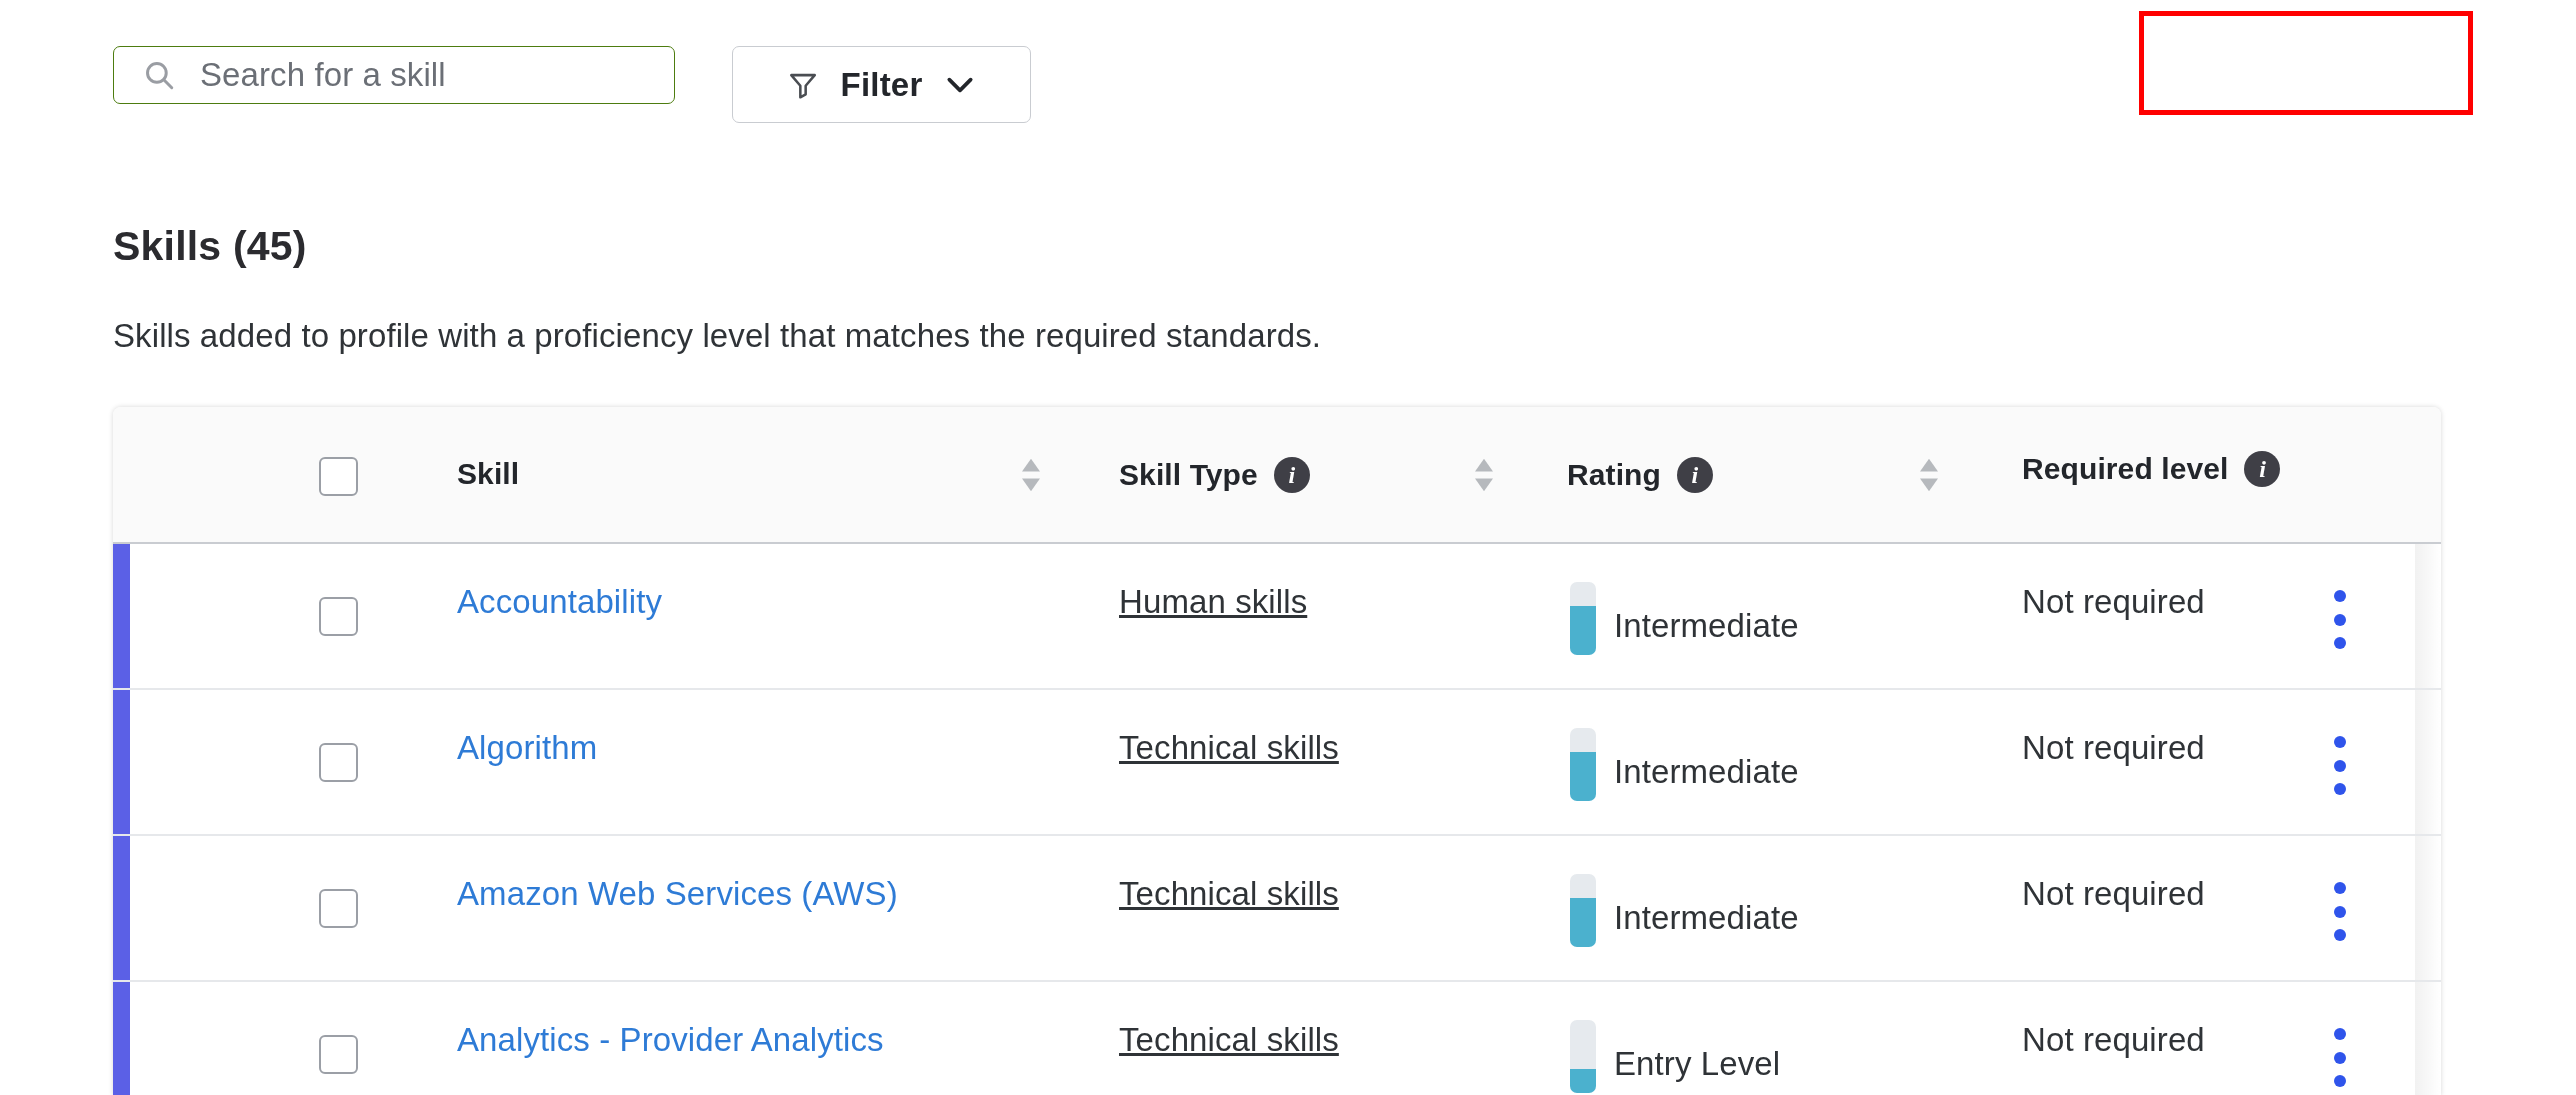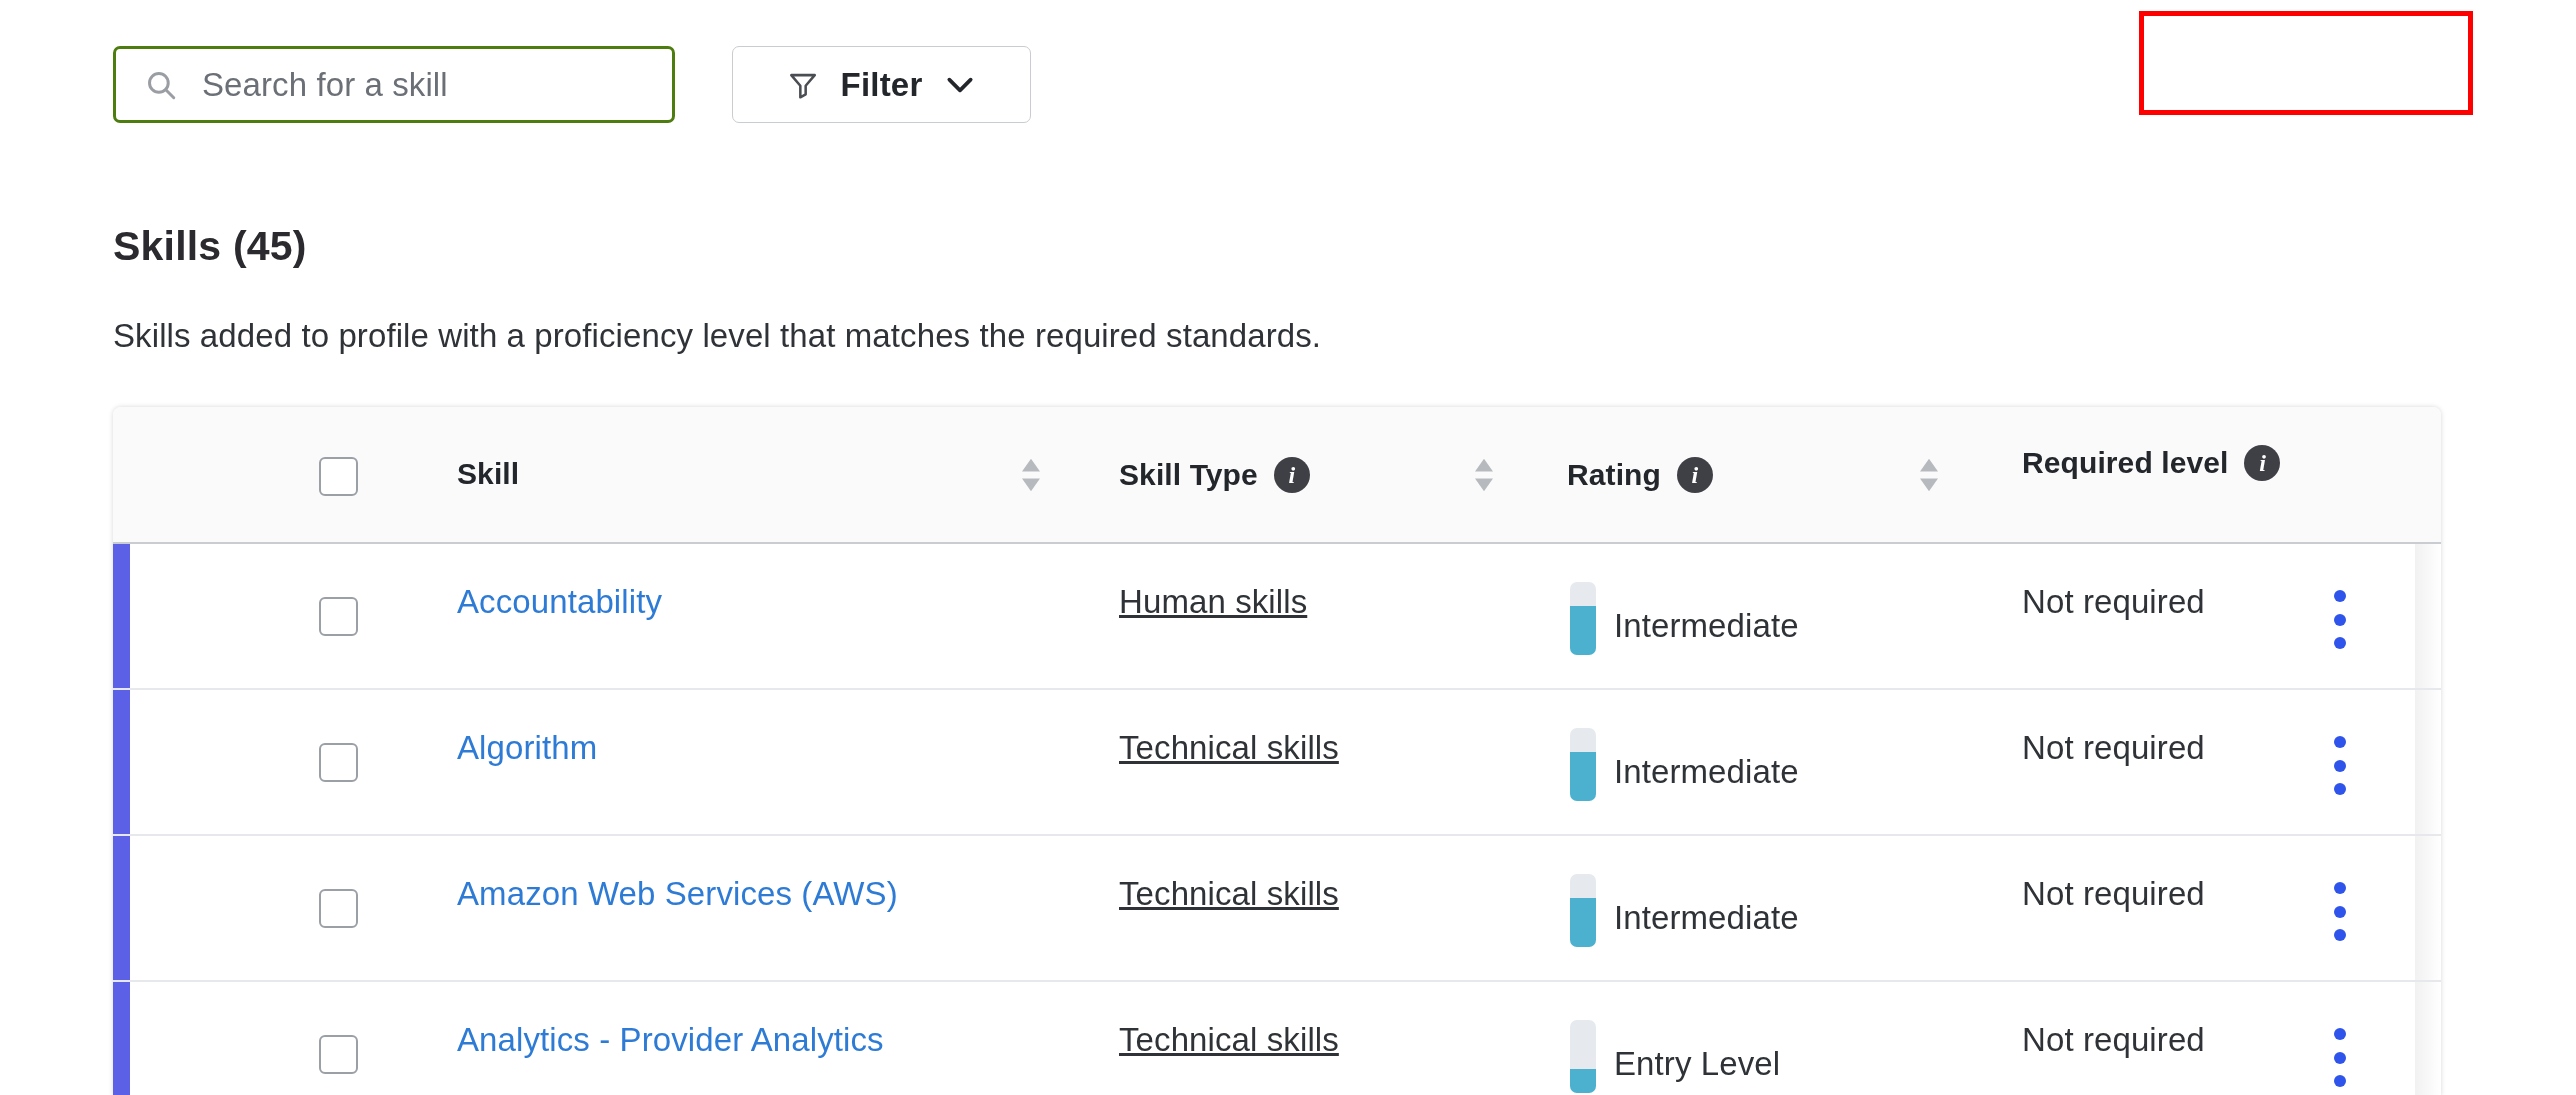--- a/index.html
+++ b/index.html
@@ -21,23 +21,23 @@
     position: absolute;
     left: 0; top: 0;
     width: 2576px;
     height: 188px;
   }
   .search-box {
     position: absolute;
     left: 113px;
     top: 46px;
     width: 562px;
-    height: 77px;
-    box-sizing: border-box;
-    border: 3px solid #4d7c0f;
+    height: 58px;
+    box-sizing: border-box;
+    border: 1px solid #4d7c0f;
     border-radius: 7px;
     background: #ffffff;
     display: flex;
     align-items: center;
     padding-left: 28px;
   }
   .search-icon {
     width: 34px;
     height: 34px;
     flex: 0 0 auto;
@@ -356,21 +356,21 @@
       <span class="th-label">Rating</span>
       <span class="info-icon">i</span>
     </div>
     <span class="sort-icon" style="left:1805px; top:50px;">
       <svg viewBox="0 0 12 20" width="22" height="36">
           <polygon points="6,1 11,8 1,8" fill="#b6b9bd"></polygon>
           <polygon points="6,19 11,12 1,12" fill="#b6b9bd"></polygon>
         </svg>
     </span>
 
-    <div class="th" style="left:1909px; top:38px;">
+    <div class="th" style="left:1909px; top:44px;">
       <span class="th-label">Required level</span>
       <span class="info-icon">i</span>
     </div>
     <span class="sort-icon" style="left:2326px; top:50px;">
       <svg viewBox="0 0 12 20" width="22" height="36">
           <polygon points="6,1 11,8 1,8" fill="#b6b9bd"></polygon>
           <polygon points="6,19 11,12 1,12" fill="#b6b9bd"></polygon>
         </svg>
     </span>
   </div>

